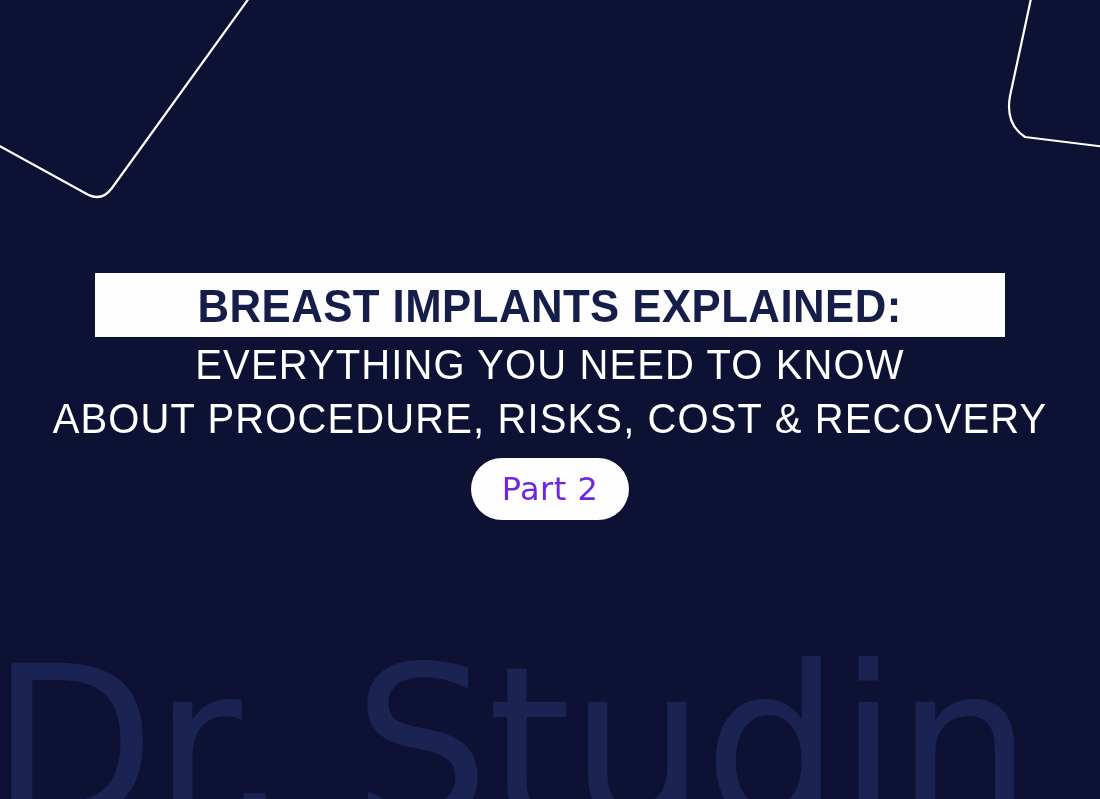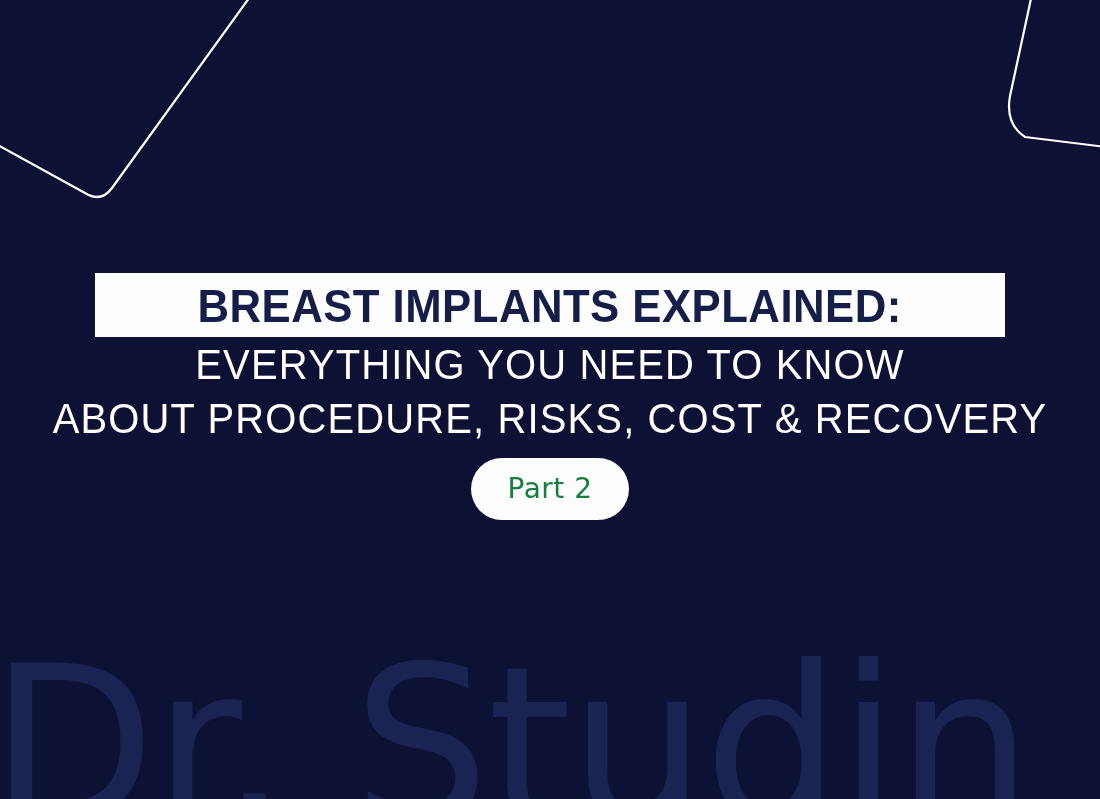--- a/index.html
+++ b/index.html
@@ -131,24 +131,24 @@
     background: #fdfdfd;
     border-radius: 31px;
     display: flex;
     align-items: center;
     justify-content: center;
     box-sizing: border-box;
   }
   .part-pill-text {
     font-family: "DejaVu Sans", sans-serif;
     font-weight: 400;
-    font-size: 28px;
+    font-size: 32px;
     line-height: 32px;
     letter-spacing: 0.5px;
-    color: #15803d;
+    color: #6d28d9;
     white-space: nowrap;
   }
 </style>
 </head>
 <body>
 
 <div id="poster">
 
   <div class="watermark">
     <span class="watermark-text">Dr. Studin</span>

